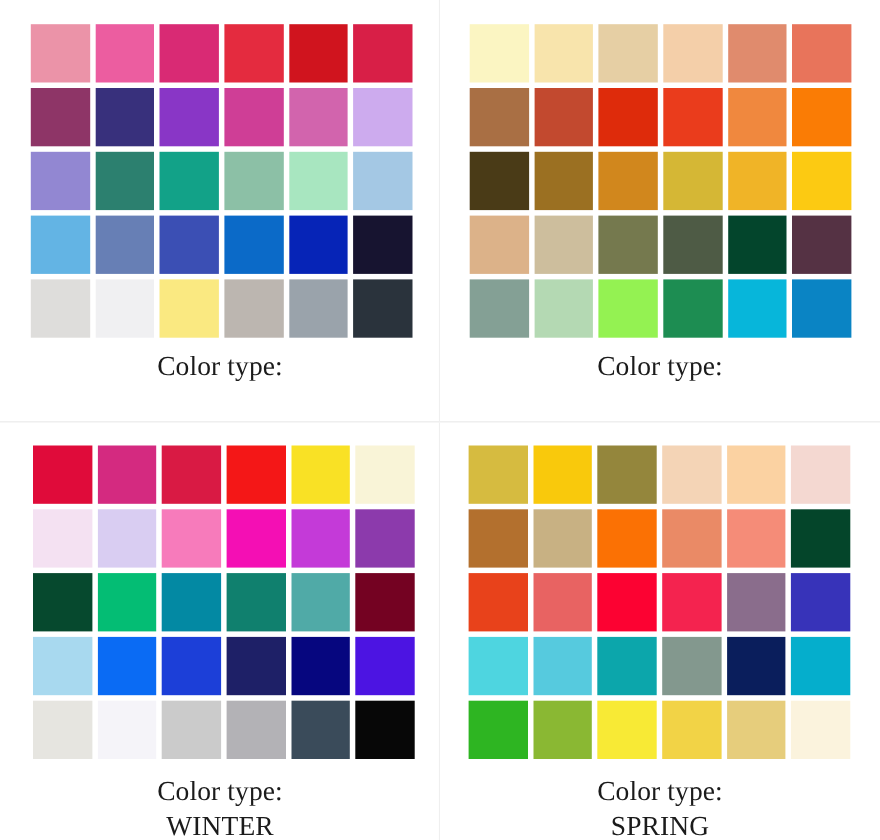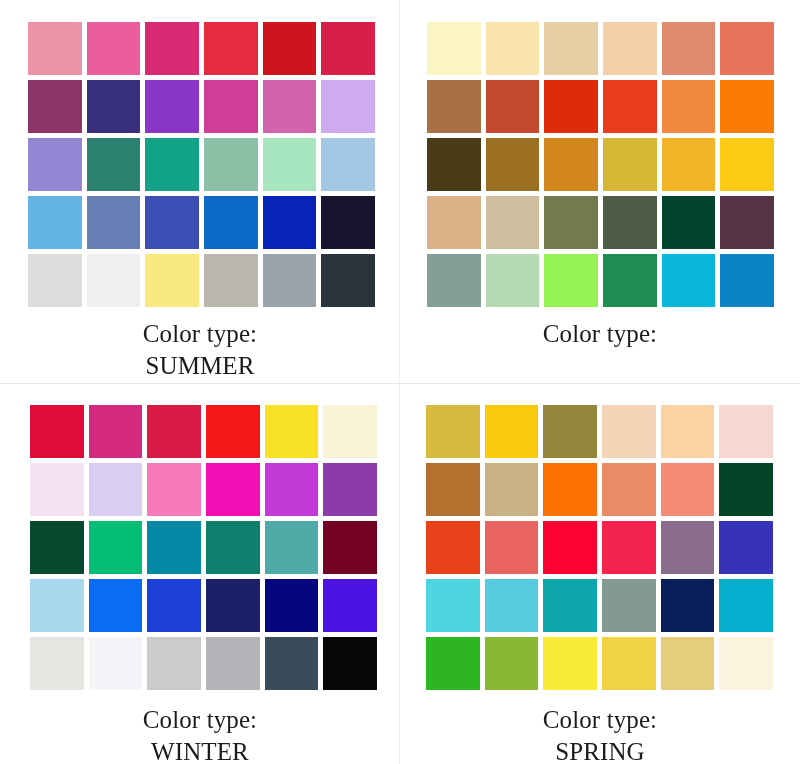--- a/index.html
+++ b/index.html
@@ -141,21 +141,20 @@
         <div class="swatch" title="#171430" style="background: rgb(23, 20, 48);"></div>
         <div class="swatch" title="#dedddb" style="background: rgb(222, 221, 219);"></div>
         <div class="swatch" title="#f0f0f2" style="background: rgb(240, 240, 242);"></div>
         <div class="swatch" title="#fae981" style="background: rgb(250, 233, 129);"></div>
         <div class="swatch" title="#bcb6b0" style="background: rgb(188, 182, 176);"></div>
         <div class="swatch" title="#9aa3ab" style="background: rgb(154, 163, 171);"></div>
         <div class="swatch" title="#2a333c" style="background: rgb(42, 51, 60);"></div>
       </div>
     <div class="caption">
       <span class="caption-line1">Color type:</span>
-      <span class="caption-line2">SUMMER</span>
     </div>
   </div>
 
   <div class="quadrant q-autumn">
     <div class="swatch-grid">
         <div class="swatch" title="#fbf5c2" style="background: rgb(251, 245, 194);"></div>
         <div class="swatch" title="#f8e4ac" style="background: rgb(248, 228, 172);"></div>
         <div class="swatch" title="#e6cfa4" style="background: rgb(230, 207, 164);"></div>
         <div class="swatch" title="#f4cfa9" style="background: rgb(244, 207, 169);"></div>
         <div class="swatch" title="#e08b6d" style="background: rgb(224, 139, 109);"></div>

